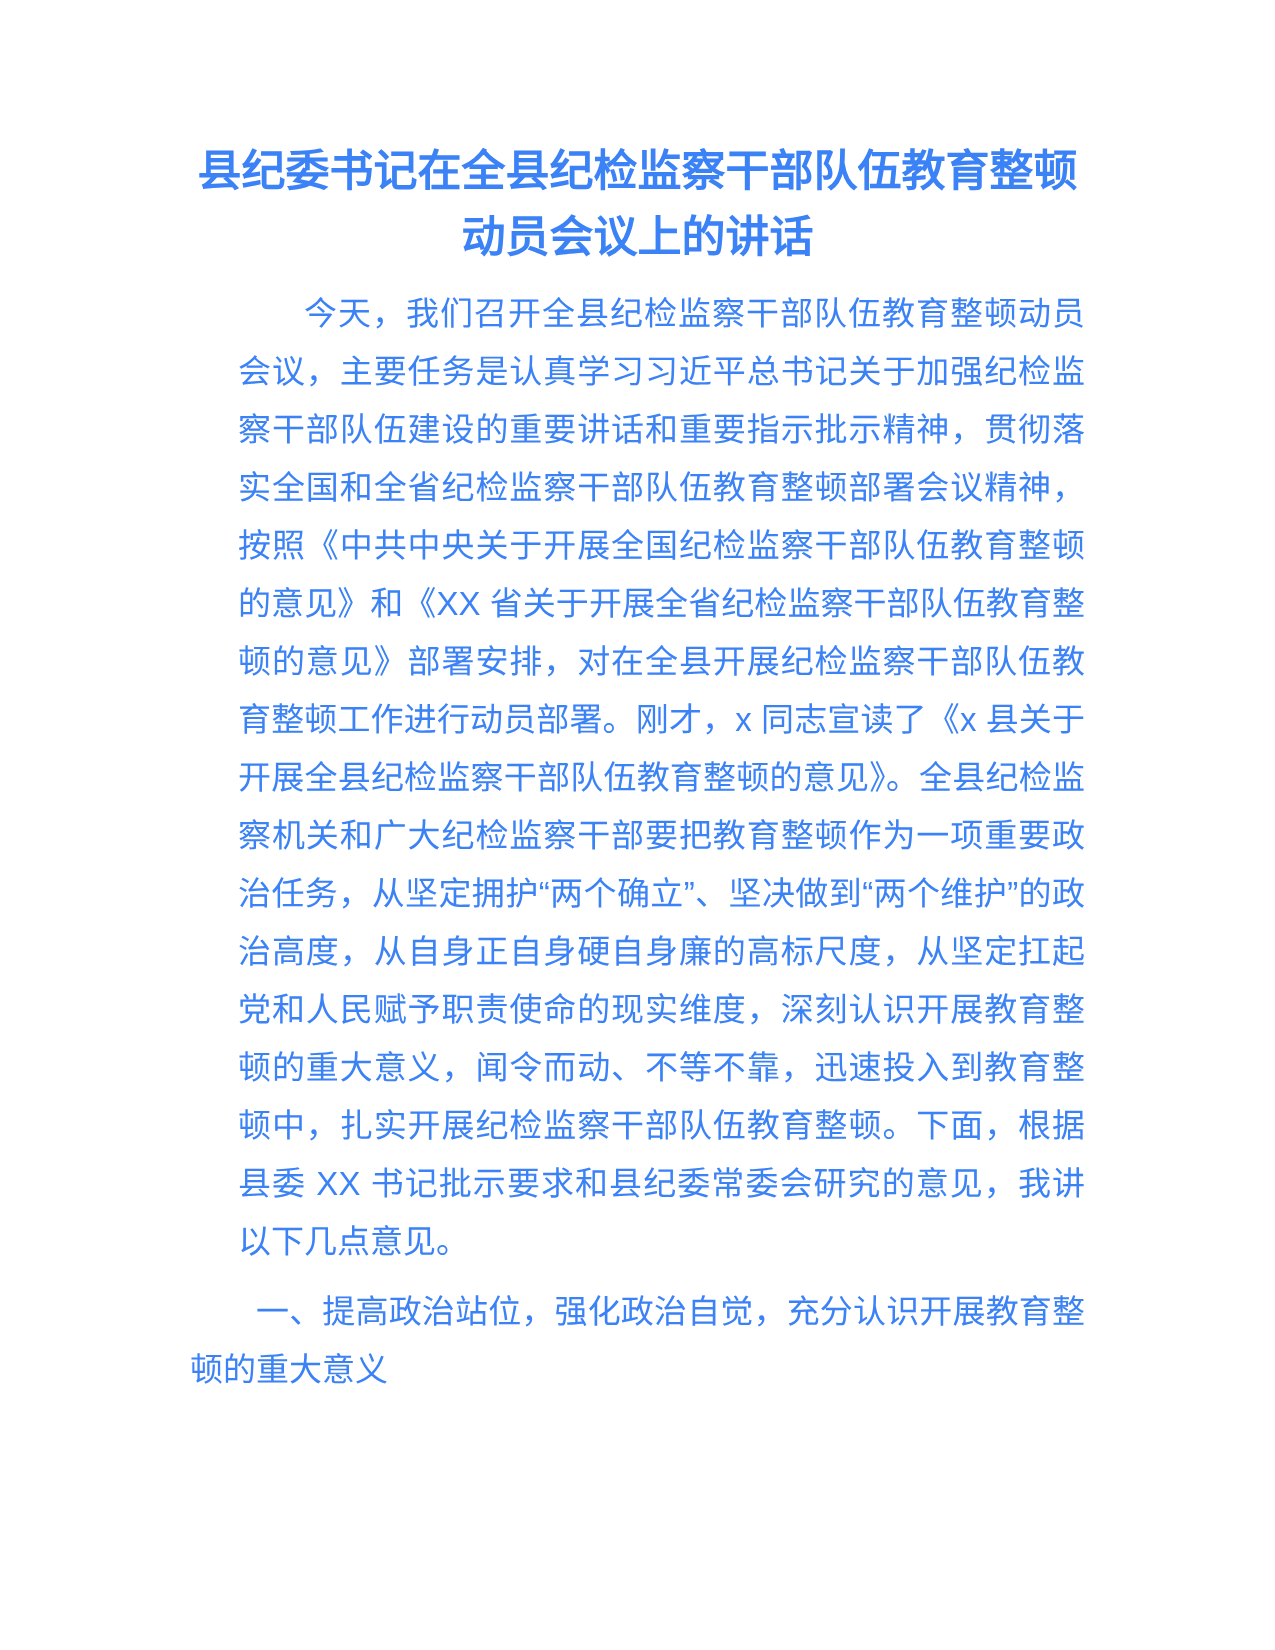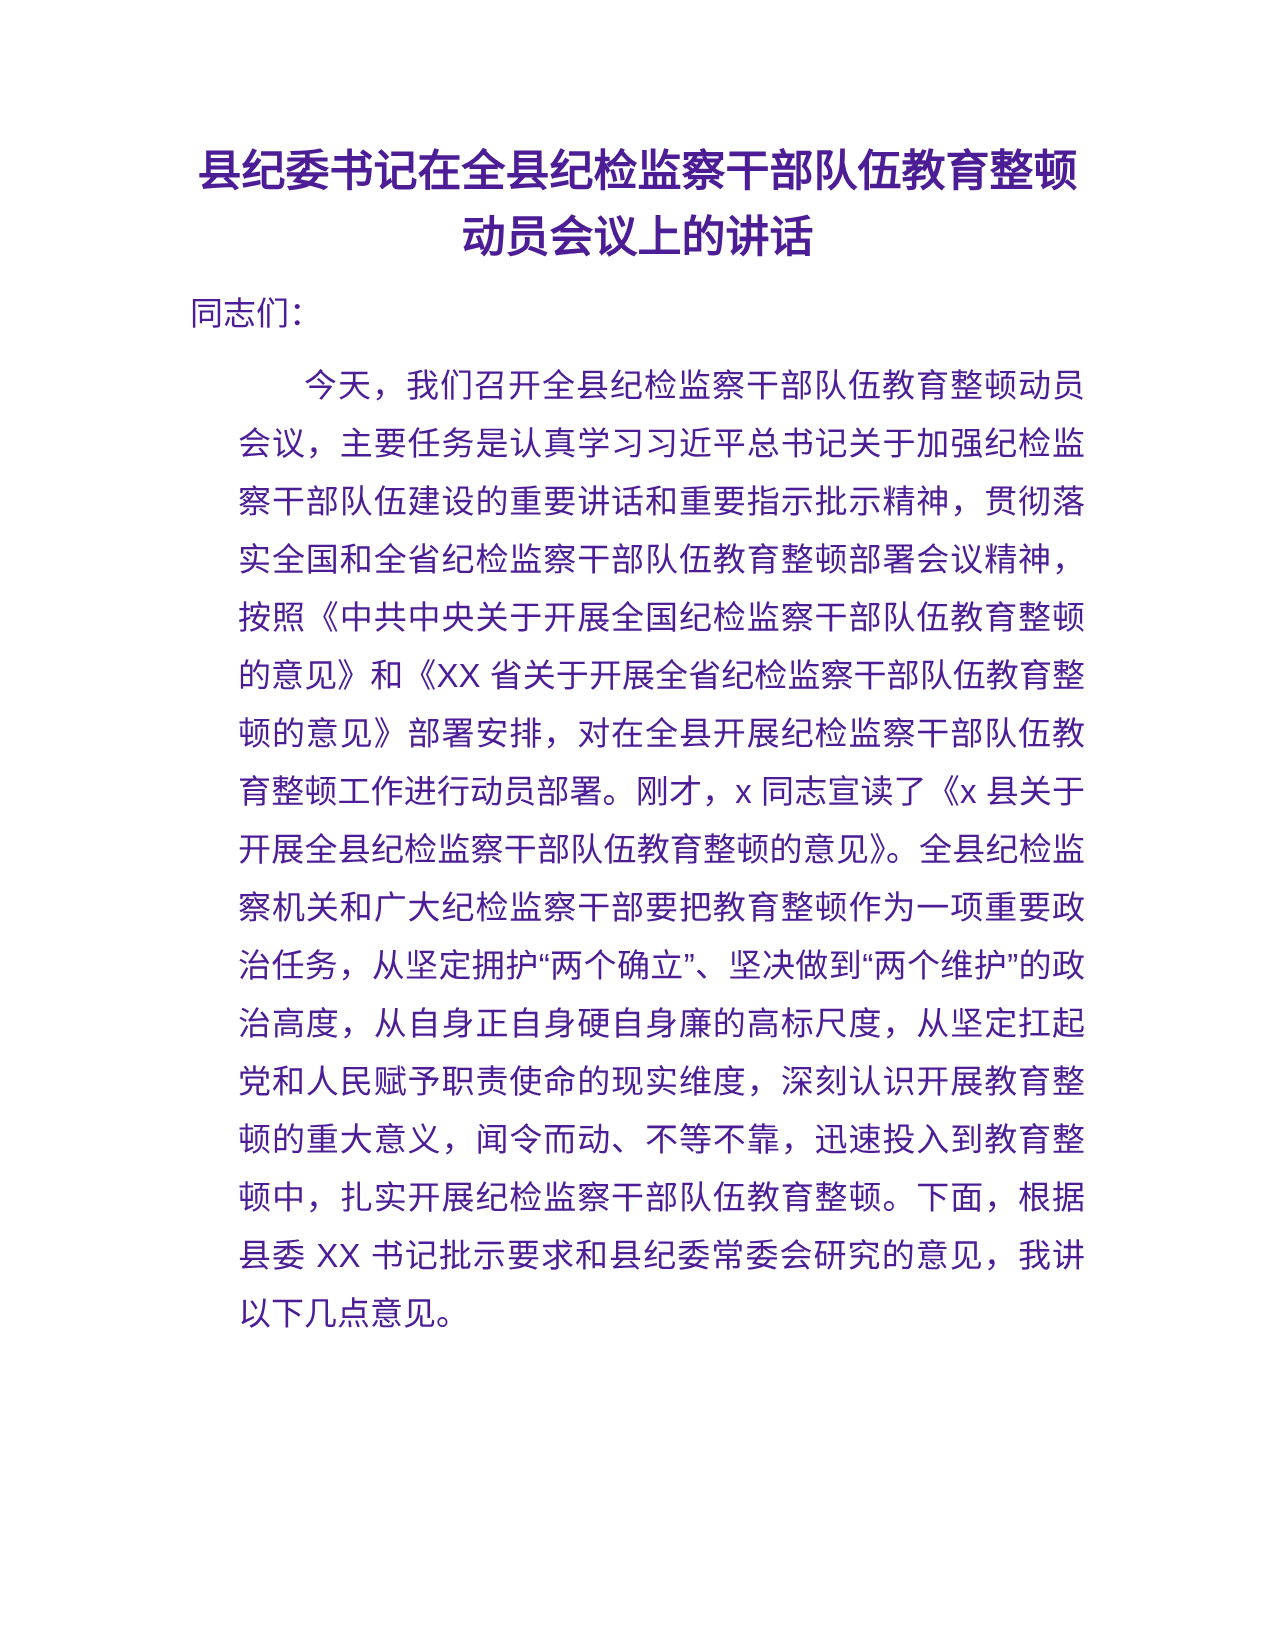--- a/index.html
+++ b/index.html
@@ -6,21 +6,21 @@
     margin: 0;
     padding: 0;
     background: #ffffff;
   }
   .page {
     position: relative;
     width: 1275px;
     height: 1650px;
     margin: 0 auto;
     background: #ffffff;
-    color: #4c1d95;
+    color: #3b82f6;
     font-family: "Liberation Sans", "DejaVu Sans", sans-serif;
     box-sizing: border-box;
     padding: 138px 190px 0 190px;
     overflow: hidden;
   }
   .doc-title {
     margin: 0 0 15px 0;
     font-size: 44px;
     line-height: 66px;
     font-weight: 700;
@@ -47,17 +47,17 @@
     margin-top: 12px;
     text-indent: 2em;
   }
 </style>
 </head>
 <body>
 
 <div class="page">
   <h1 class="doc-title">县纪委书记在全县纪检监察干部队伍教育整顿动员会议上的讲话</h1>
 
-  <p class="para salutation">同志们：</p>
 
   <p class="para para-main">今天，我们召开全县纪检监察干部队伍教育整顿动员会议，主要任务是认真学习习近平总书记关于加强纪检监察干部队伍建设的重要讲话和重要指示批示精神，贯彻落实全国和全省纪检监察干部队伍教育整顿部署会议精神，按照《中共中央关于开展全国纪检监察干部队伍教育整顿的意见》和《XX 省关于开展全省纪检监察干部队伍教育整顿的意见》部署安排，对在全县开展纪检监察干部队伍教育整顿工作进行动员部署。刚才，x 同志宣读了《x 县关于开展全县纪检监察干部队伍教育整顿的意见》。全县纪检监察机关和广大纪检监察干部要把教育整顿作为一项重要政治任务，从坚定拥护“两个确立”、坚决做到“两个维护”的政治高度，从自身正自身硬自身廉的高标尺度，从坚定扛起党和人民赋予职责使命的现实维度，深刻认识开展教育整顿的重大意义，闻令而动、不等不靠，迅速投入到教育整顿中，扎实开展纪检监察干部队伍教育整顿。下面，根据县委 XX 书记批示要求和县纪委常委会研究的意见，我讲以下几点意见。</p>
 
+  <p class="para section-heading">一、提高政治站位，强化政治自觉，充分认识开展教育整顿的重大意义</p>
 </div>
 
 </body></html>

